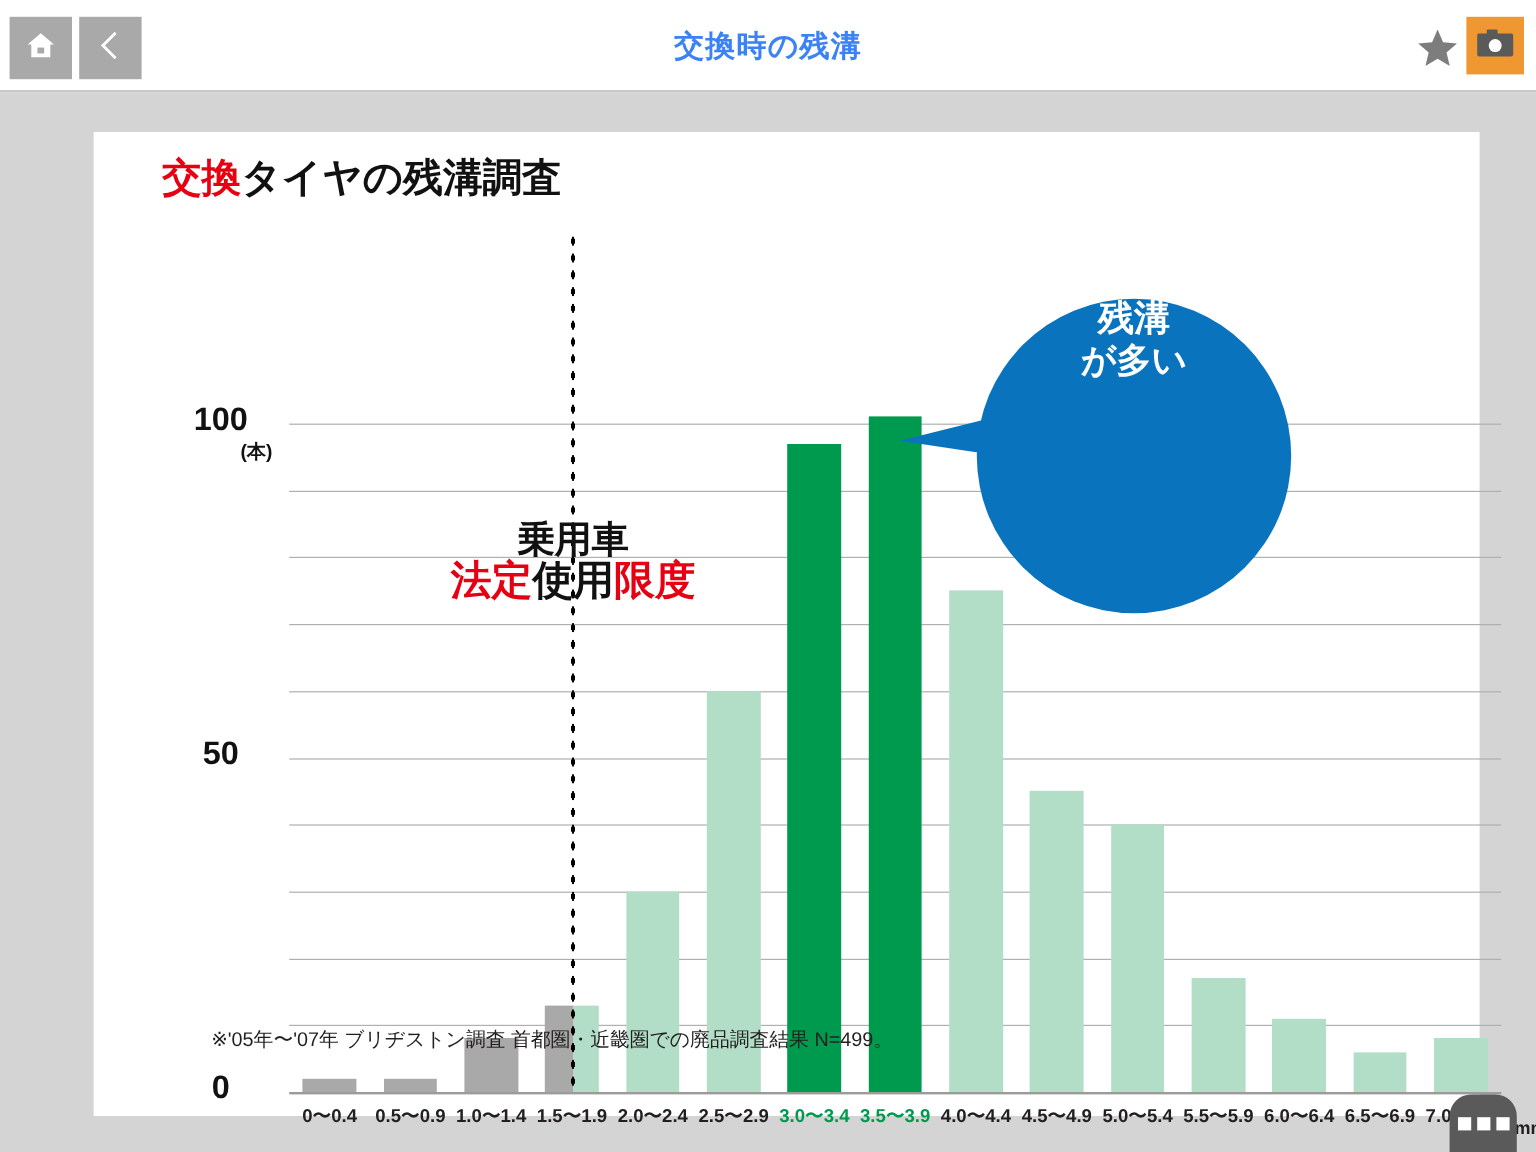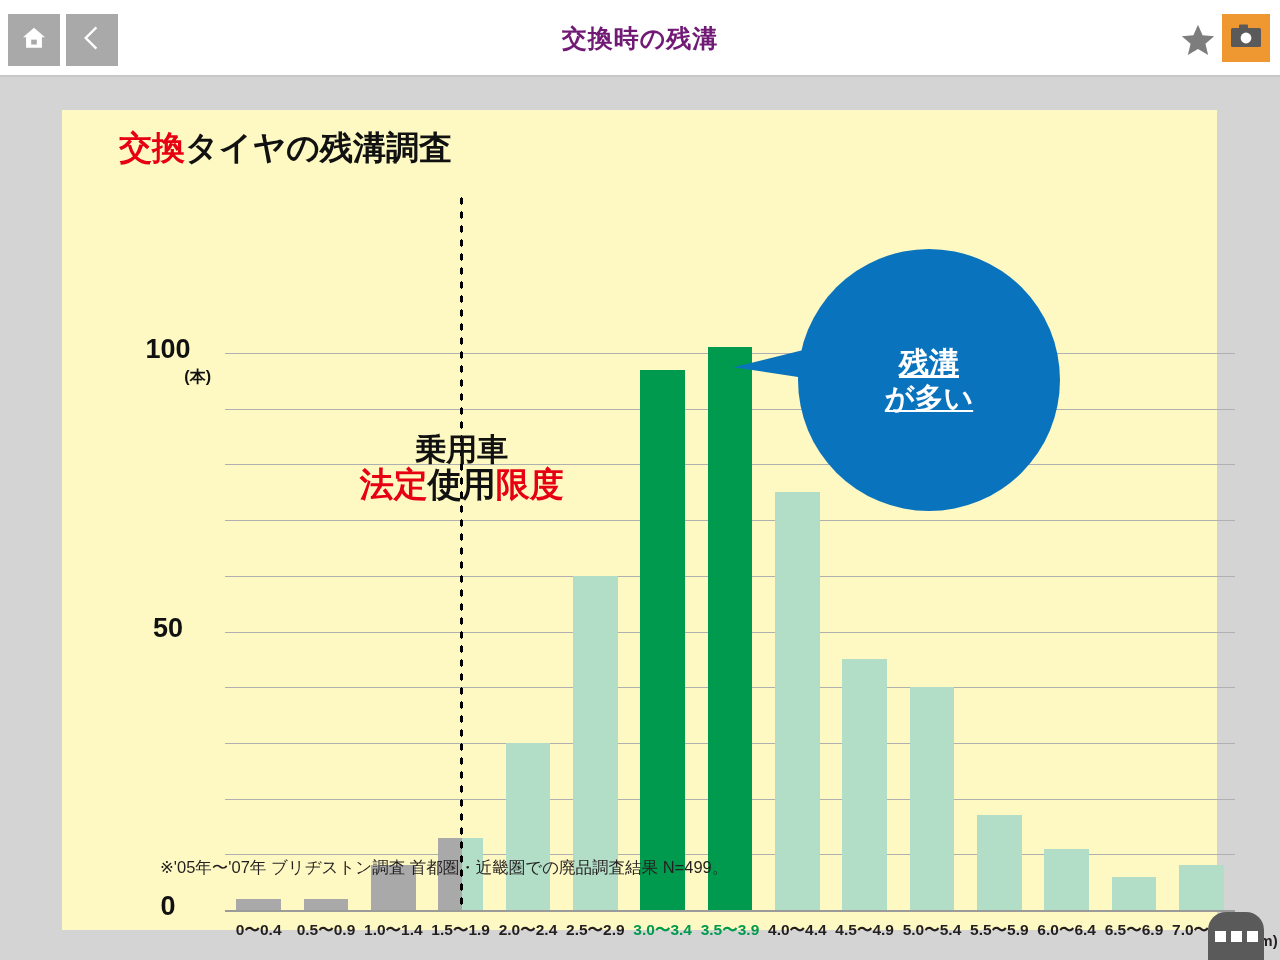--- a/index.html
+++ b/index.html
@@ -17,40 +17,40 @@
   .nav-btn{
     position:absolute; top:14px; width:52px; height:52px;
     background:#a9a9a9; display:flex; align-items:center; justify-content:center;
     cursor:pointer;
   }
   .nav-home{ left:8px; }
   .nav-back{ left:66px; }
   .appbar-title{
     position:absolute; left:0; top:0; width:1280px; height:77px;
     display:flex; align-items:center; justify-content:center;
-    font-size:25px; font-weight:bold; color:#701a75; letter-spacing:1px;
+    font-size:25px; font-weight:bold; color:#3b82f6; letter-spacing:1px;
   }
   .star-btn{
     position:absolute; right:62px; top:22px; width:40px; height:40px;
     display:flex; align-items:center; justify-content:center; cursor:pointer;
   }
   .cam-btn{
     position:absolute; right:10px; top:14px; width:48px; height:48px;
     background:#ef9831; display:flex; align-items:center; justify-content:center;
     cursor:pointer;
   }
 
   
   .stage{
     position:absolute; left:0; top:79px; width:1280px; height:881px;
     background:#d4d4d4;
   }
   .card{
-    position:absolute; left:62px; top:31px; width:1155px; height:820px;
-    background:#fef9c3;
+    position:absolute; left:78px; top:31px; width:1155px; height:820px;
+    background:#ffffff;
   }
 
   
   .chart-title{
     position:absolute; left:57px; top:16px;
     font-size:33px; font-weight:bold; color:#111; letter-spacing:0px;
     white-space:nowrap;
   }
   .chart-title .hl{ color:#e60012; }
 
@@ -118,21 +118,21 @@
     position:absolute; left:672px; top:238px; z-index:4;
     width:0;height:0;
     border-top:14px solid transparent;
     border-bottom:26px solid transparent;
     border-right:100px solid #0a73bd;
     transform: rotate(-6deg);
   }
   .co-inner{
     position:absolute; left:0; top:0; width:262px; height:262px;
     display:flex; flex-direction:column; align-items:center;
-    justify-content:center; color:#fff;text-decoration:underline;
+    color:#fff;
   }
   .co-l1{ font-size:30px; font-weight:bold; line-height:1.1; margin-bottom:2px;}
   .co-l2{ font-size:54px; font-weight:bold; line-height:1.05; white-space:nowrap;}
   .co-l2 .y{ color:#fff100; }
   .co-l2 .mm{ font-size:31px; }
   .co-l3{ font-size:29px; font-weight:bold; line-height:1.1; margin-top:2px;}
 
   
   .notes{
     position:absolute; left:98px; top:744px; width:1000px;

